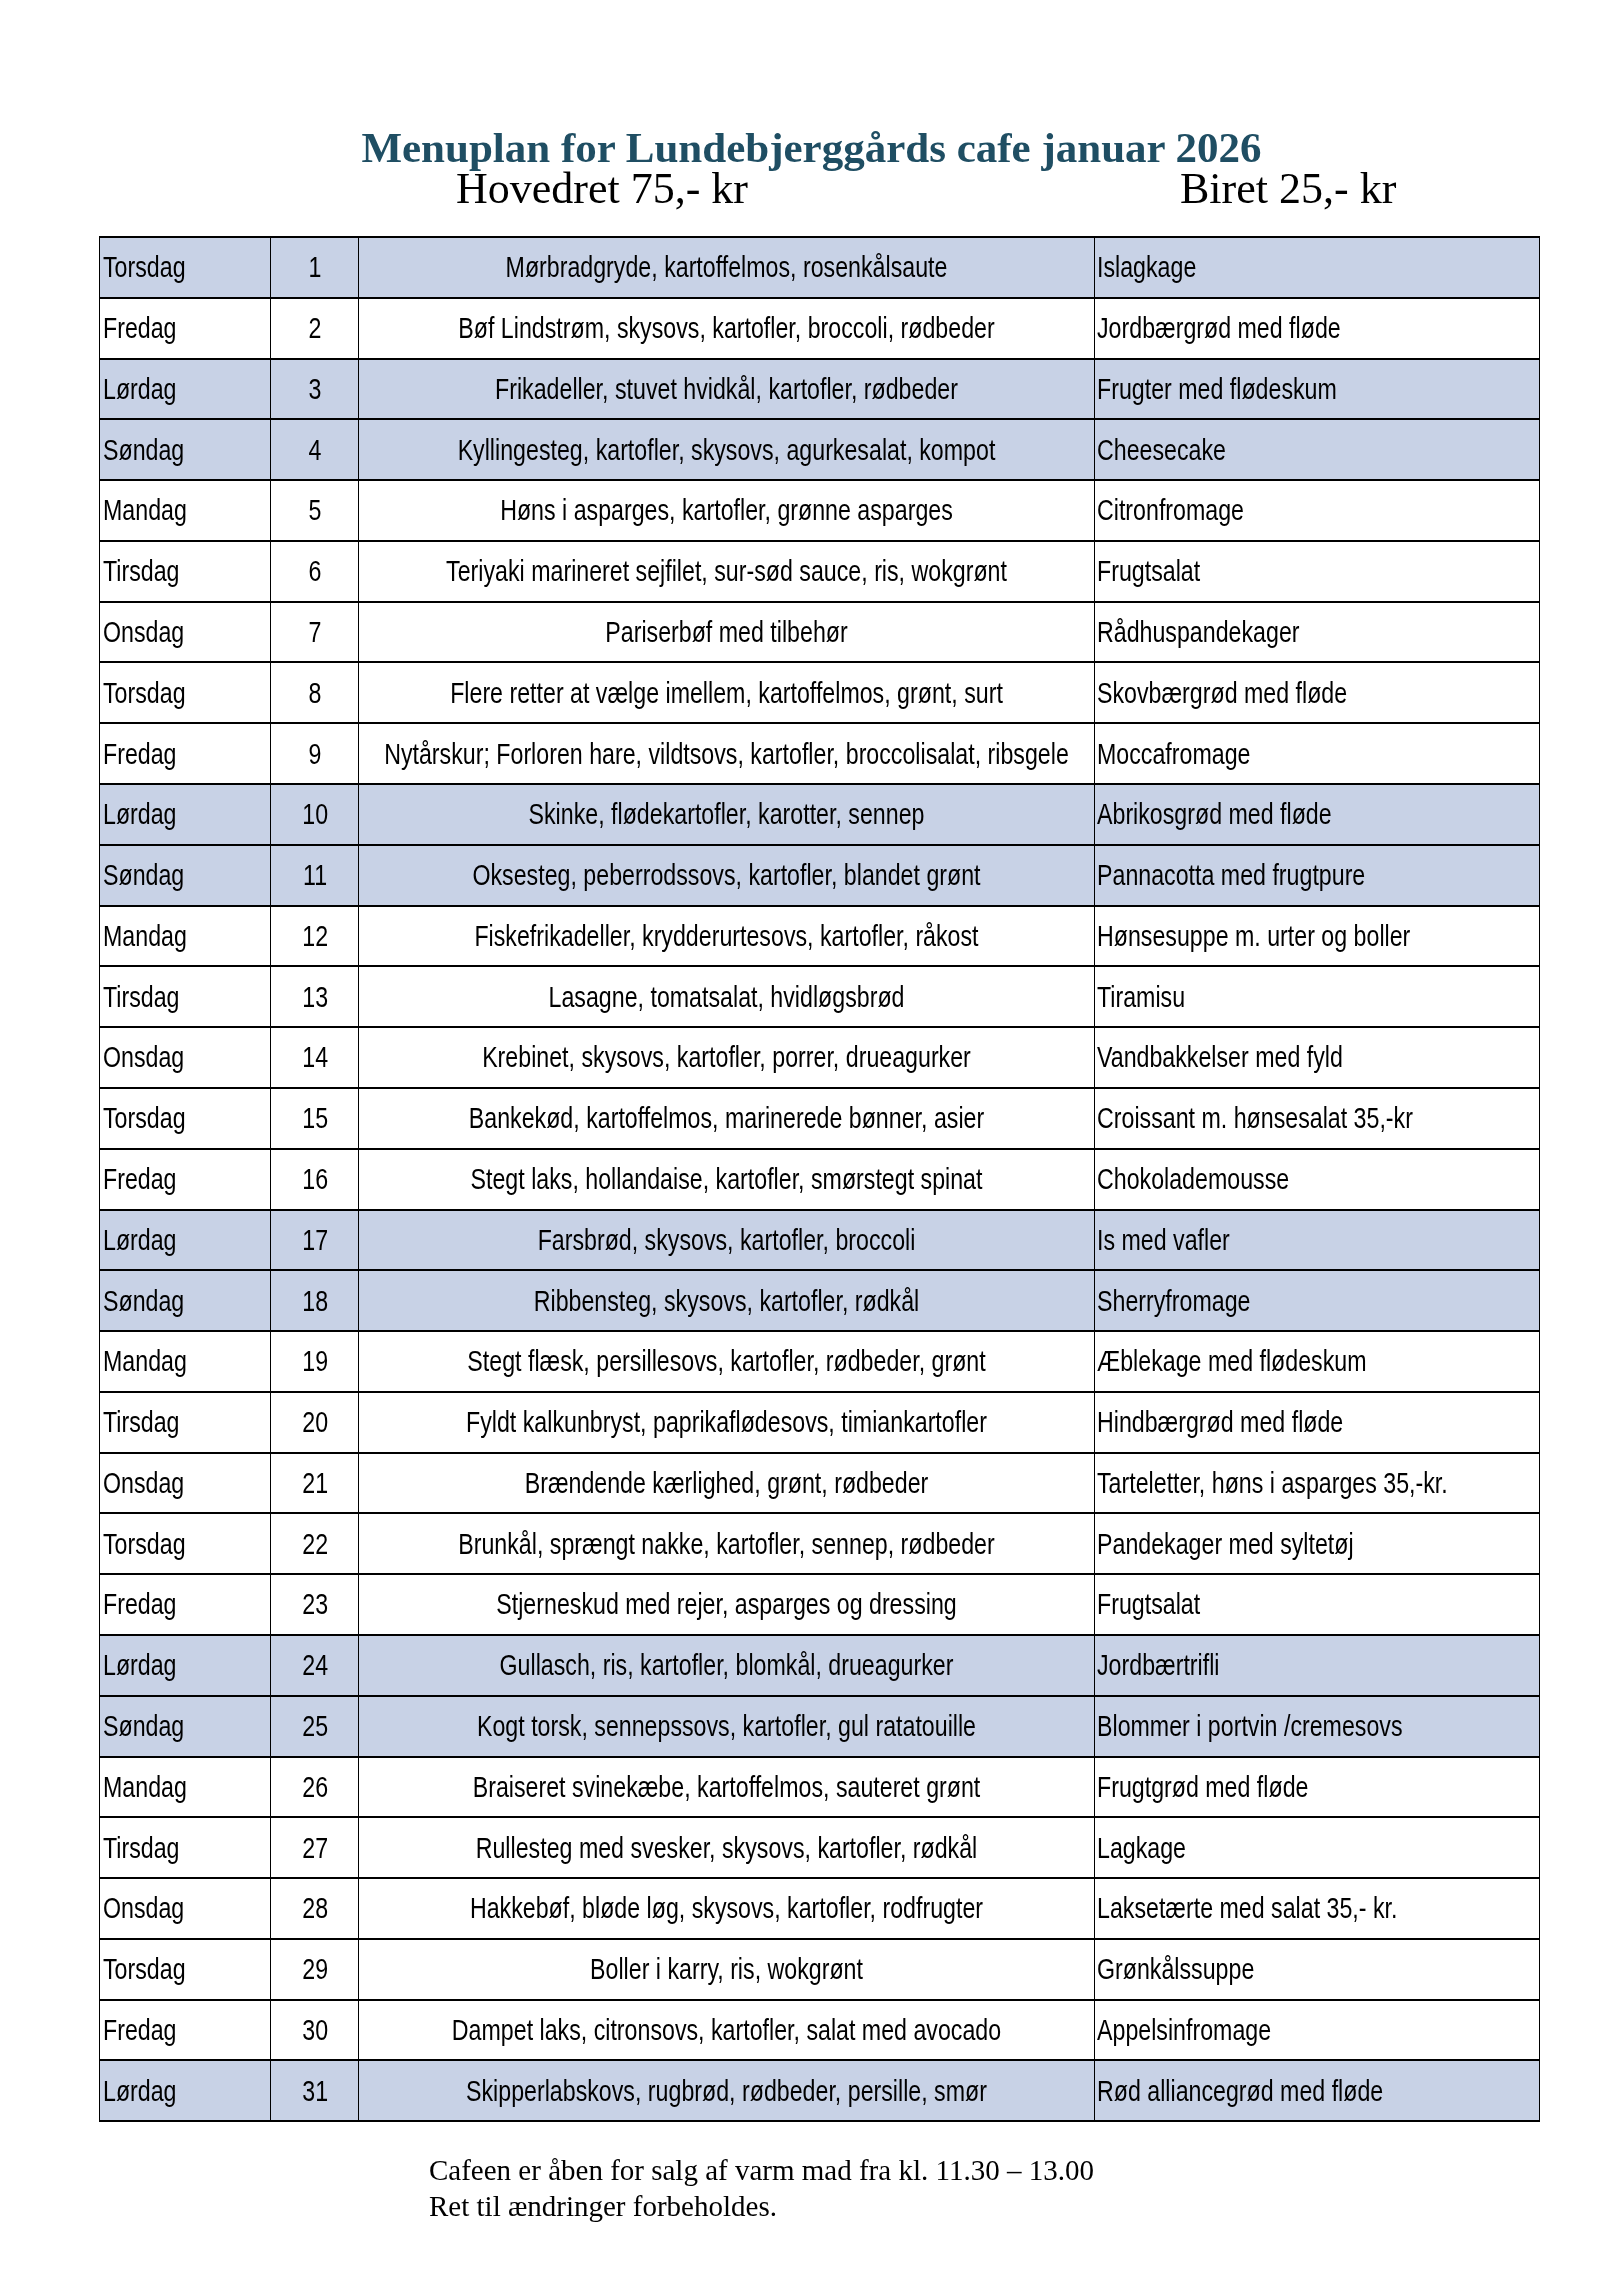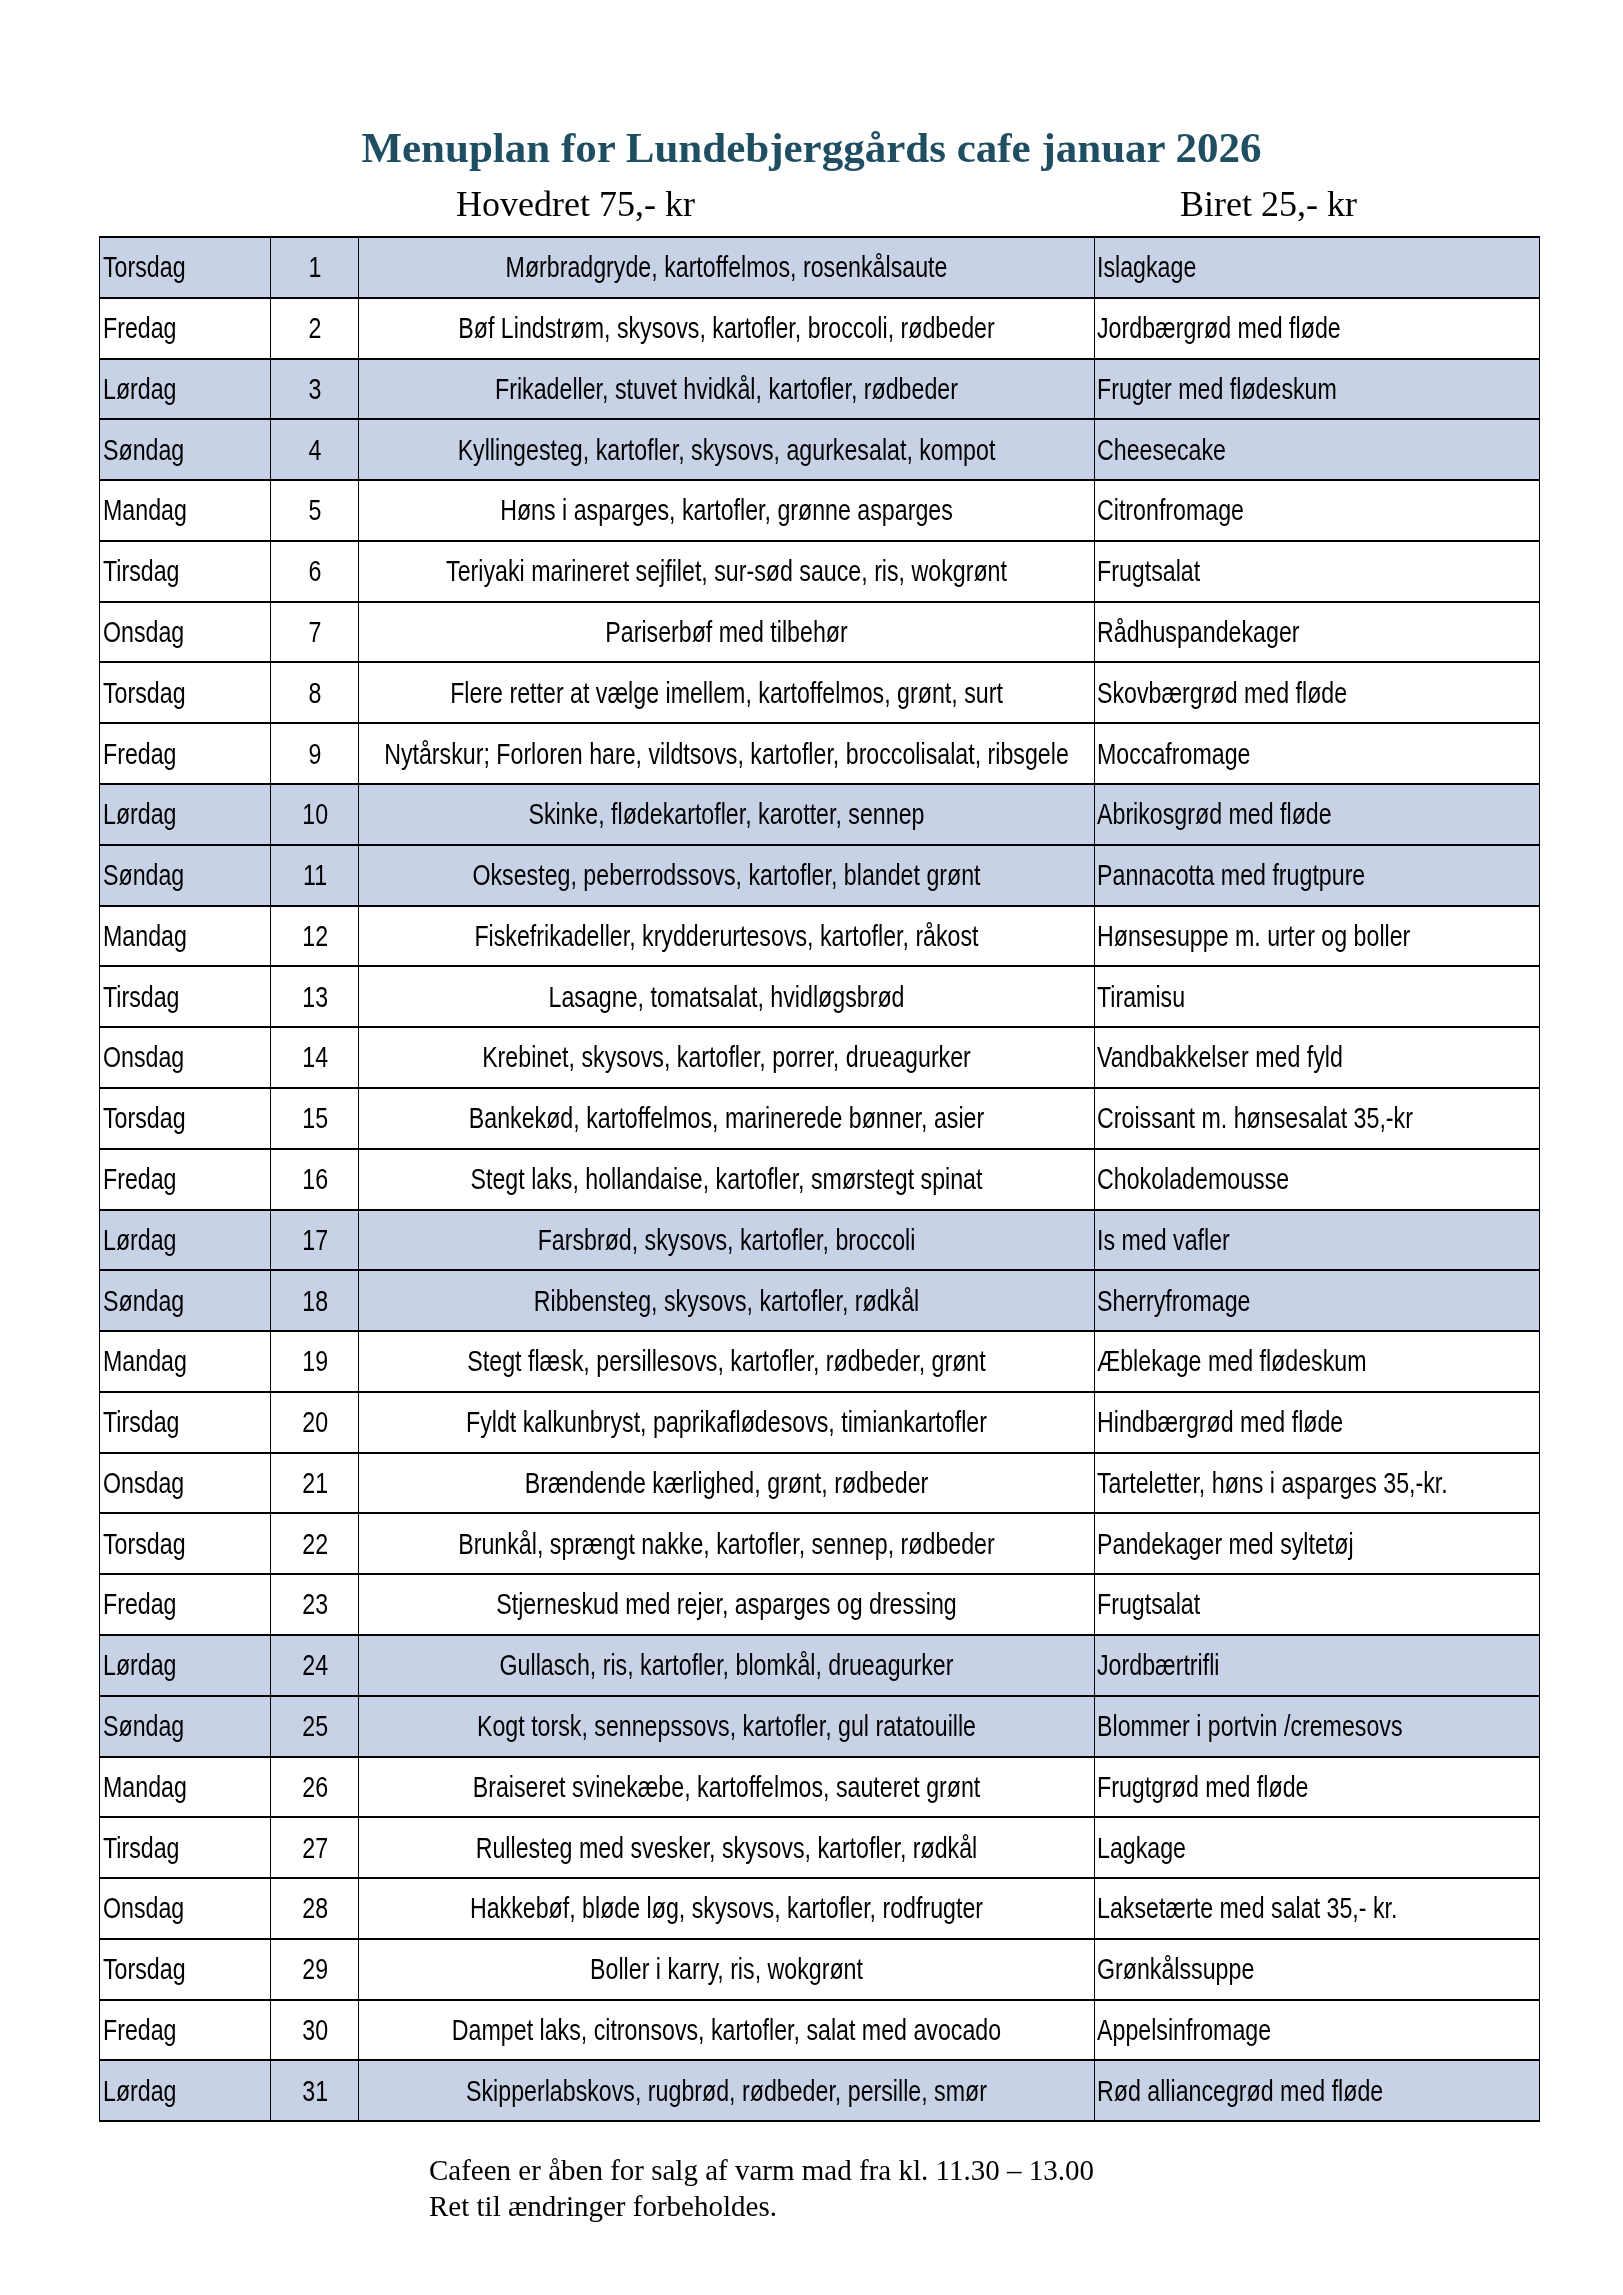--- a/index.html
+++ b/index.html
@@ -27,22 +27,22 @@
     letter-spacing: 0px;
   }
 
   
   .col-headers {
     position: relative;
     height: 59px;
   }
   .col-headers .hdr {
     position: absolute;
-    bottom: 11px;
-    font-size: 36px;
+    bottom: 22px;
+    font-size: 44px;
     color: #000;
     white-space: nowrap;
   }
   .hdr-main   { left: 456px; }
   .hdr-dessert{ left: 1180px; }
 
   
   table.menu {
     border-collapse: collapse;
     table-layout: fixed;

